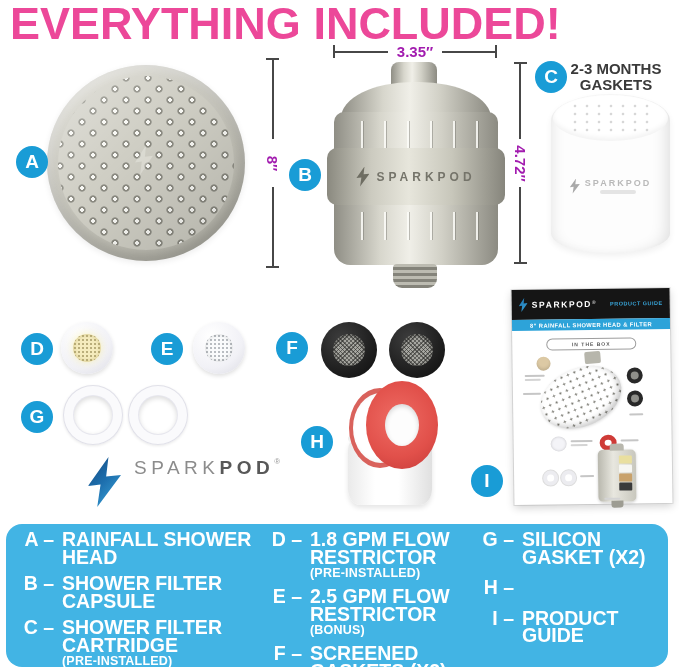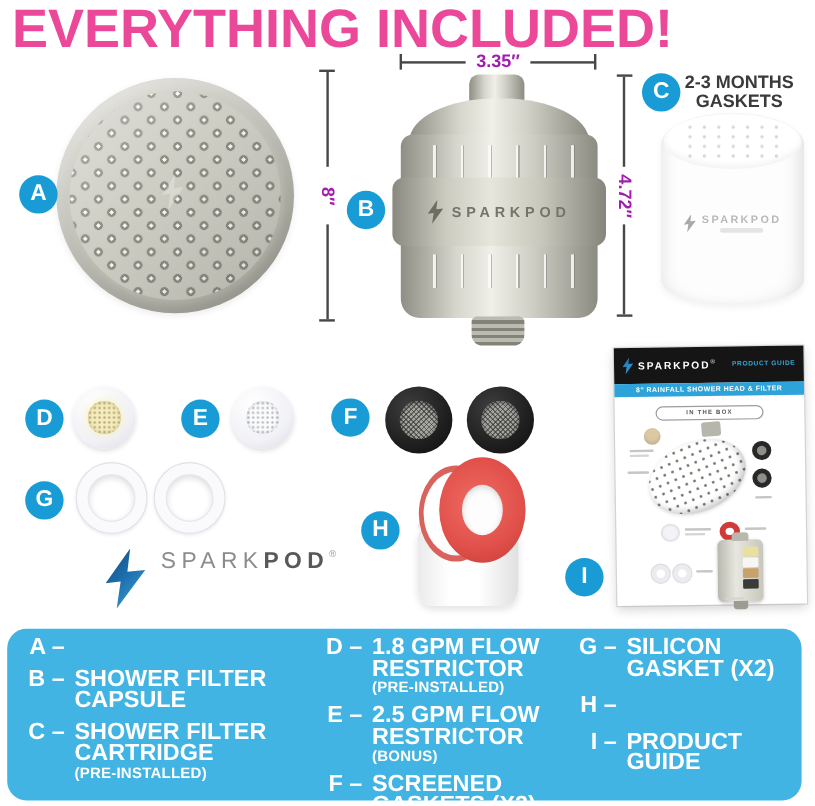--- a/index.html
+++ b/index.html
@@ -321,20 +321,21 @@
 
   <div class="logo">
     <span class="lbolt"></span>
     <span class="ltext"><span class="p1">SPARK</span><span class="p2">POD</span><span class="lreg">®</span></span>
   </div>
 
   <div class="legend">
     <div class="col c1">
         <div class="entry">
           <span class="key">A –</span>
+          <span class="lines">RAINFALL SHOWER<br>HEAD</span>
         </div>
         <div class="entry">
           <span class="key">B –</span>
           <span class="lines">SHOWER FILTER<br>CAPSULE</span>
         </div>
         <div class="entry">
           <span class="key">C –</span>
           <span class="lines">SHOWER FILTER<br>CARTRIDGE<span class="sub">(PRE-INSTALLED)</span></span>
         </div>
       </div>

